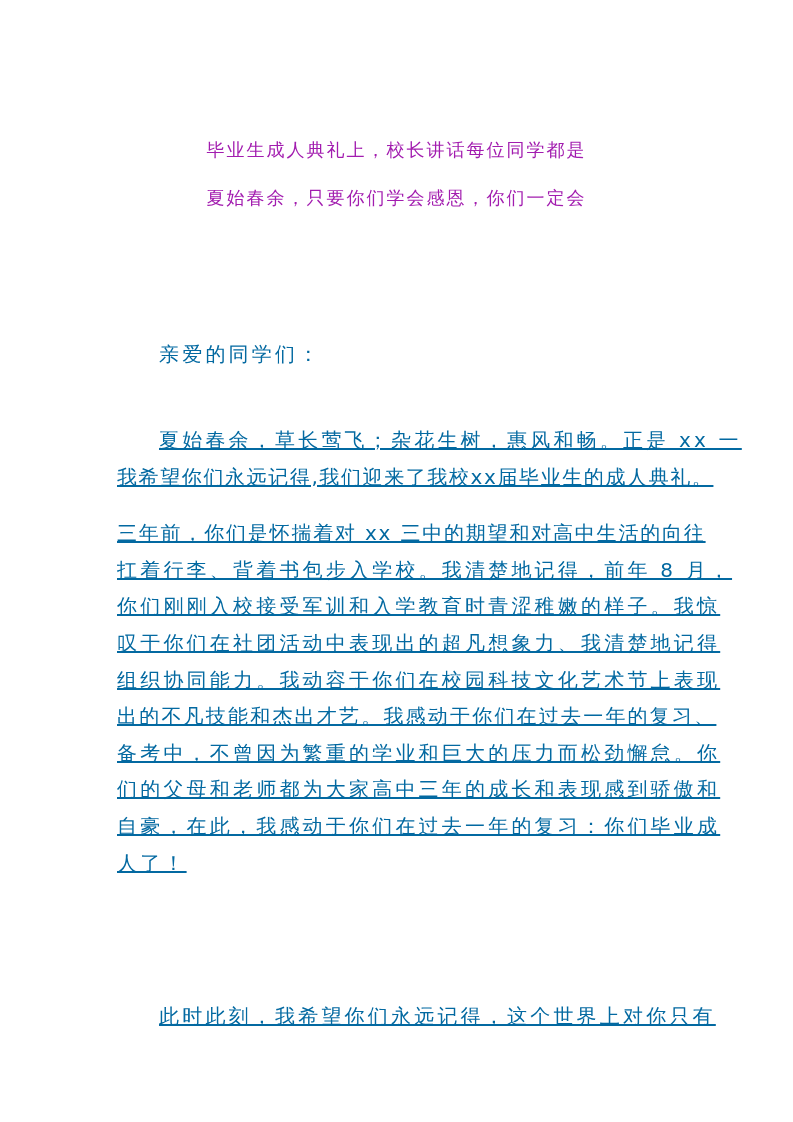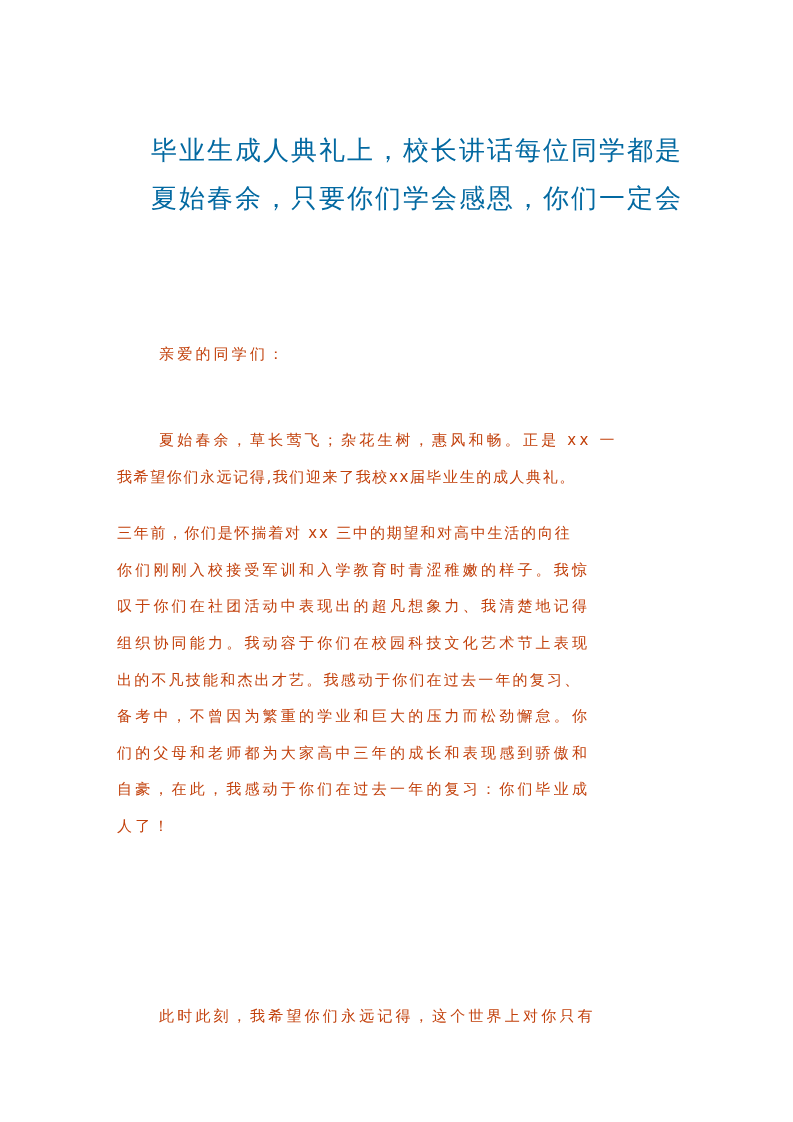--- a/index.html
+++ b/index.html
@@ -20,51 +20,52 @@
       left: 0; top: 0;
       width: 793px;
       height: 1122px;
       background: #ffffff;
     }
     .title {
       position: absolute;
       left: 110px;
       top: 126px;
       width: 573px;
-      text-align: right;
+      text-align: center;
       font-family: "DejaVu Sans", "Liberation Sans", sans-serif;
-      font-size: 26px;
+      font-size: 18px;
       font-weight: 500;
       line-height: 48px;
       letter-spacing: 2px;
-      color: #0369a1;
+      color: #a21caf;
       margin: 0;
     }
     .title .tline { display: block; }
     .body-text {
       position: absolute;
       left: 117px;
       width: 565px;
       font-family: "DejaVu Sans", "Liberation Sans", sans-serif;
-      font-size: 15px;
+      font-size: 20px;
       line-height: 36.6px;
       letter-spacing: 3.2px;
-      color: #c2410c;
+      color: #0369a1;
       margin: 0;
     }
     .greeting {
       top: 336px;
       text-indent: 42px;
     }
     .para1 {
       top: 422px;
     }
     .para1 .line, .para2 .line {
       display: block;
       white-space: nowrap;
+      text-decoration: underline;
     }
     .para1 .line.first, .para2 .line.first {
       padding-left: 42px;
     }
     .para2 {
       top: 998px;
     }
   </style>
 </head>
 <body>
@@ -75,20 +76,21 @@
     <span class="tline">毕业生成人典礼上，校长讲话每位同学都是</span>
     <span class="tline">夏始春余，只要你们学会感恩，你们一定会</span>
   </h1>
 
   <p class="body-text greeting">亲爱的同学们：</p>
 
   <div class="body-text para1">
     <span class="line first">夏始春余，草长莺飞；杂花生树，惠风和畅。正是 xx 一</span>
     <span class="line" style="letter-spacing:1.6px;">我希望你们永远记得,我们迎来了我校xx届毕业生的成人典礼。</span>
     <span class="line" style="letter-spacing:1.8px;margin-top:20px;">三年前，你们是怀揣着对 xx 三中的期望和对高中生活的向往</span>
+    <span class="line">扛着行李、背着书包步入学校。我清楚地记得，前年 8 月，</span>
     <span class="line">你们刚刚入校接受军训和入学教育时青涩稚嫩的样子。我惊</span>
     <span class="line">叹于你们在社团活动中表现出的超凡想象力、我清楚地记得</span>
     <span class="line">组织协同能力。我动容于你们在校园科技文化艺术节上表现</span>
     <span class="line" style="letter-spacing:2.2px;">出的不凡技能和杰出才艺。我感动于你们在过去一年的复习、</span>
     <span class="line">备考中，不曾因为繁重的学业和巨大的压力而松劲懈怠。你</span>
     <span class="line">们的父母和老师都为大家高中三年的成长和表现感到骄傲和</span>
     <span class="line">自豪，在此，我感动于你们在过去一年的复习：你们毕业成</span>
     <span class="line">人了！</span>
   </div>
 

